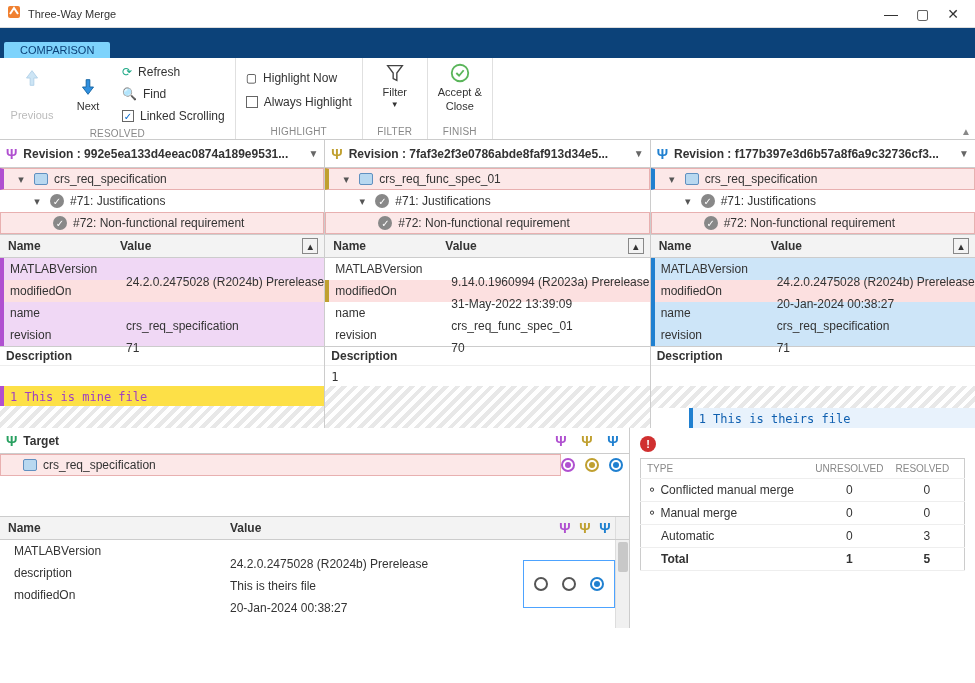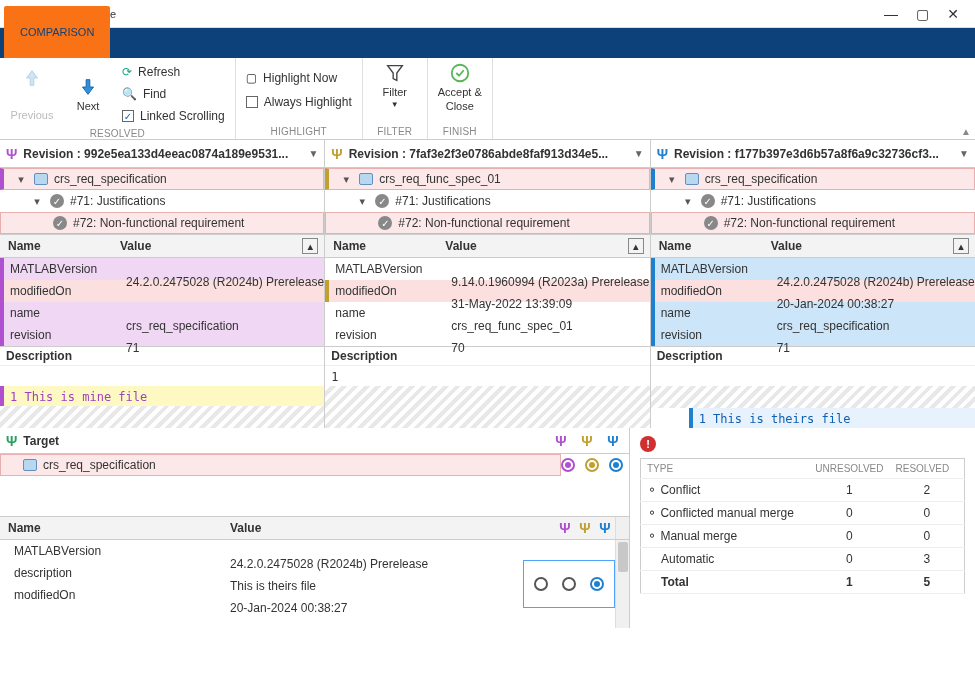--- a/index.html
+++ b/index.html
@@ -3,21 +3,21 @@
 <meta charset="utf-8">
 <style>
 * { box-sizing: border-box; margin: 0; padding: 0; font-family: "Segoe UI", Arial, sans-serif; }
 body { width: 975px; height: 683px; background: #fff; font-size: 12px; color: #333; overflow: hidden; }
 .titlebar { height: 28px; display: flex; align-items: center; padding: 0 6px; border-bottom: 1px solid #ddd; }
 .titlebar .icon { width: 16px; height: 16px; margin-right: 6px; }
 .titlebar .title { flex: 1; font-size: 11px; }
 .titlebar .winbtns { display: flex; gap: 18px; margin-right: 10px; }
 .titlebar .winbtns span { font-size: 14px; cursor: default; }
 .tabstrip { height: 30px; background: #0c4279; display: flex; align-items: flex-end; padding-left: 4px; }
-.tabstrip .tab { background: #f97316; color: #0c4279; font-size: 11px; padding: 20px 16px; border-radius: 2px 2px 0 0; margin-top: 48px; }
+.tabstrip .tab { background: #7dd3fc; color: #0c4279; font-size: 11px; padding: 2px 16px; border-radius: 2px 2px 0 0; margin-top: 48px; }
 .toolstrip { height: 82px; display: flex; border-bottom: 1px solid #ccc; }
 .toolgroup { border-right: 1px solid #e0e0e0; padding: 4px 10px 2px 10px; display: flex; flex-direction: column; justify-content: space-between; }
 .toolgroup .row { display: flex; align-items: center; gap: 12px;}
 .bigbtn { display: flex; flex-direction: column; align-items: center; gap: 2px; font-size: 11px; color: #333; min-width: 44px;}
 .bigbtn.disabled { color: #bbb; gap: 20px; }
 .smallbtn { display: flex; align-items: center; gap: 6px; font-size: 12px; height: 20px;}
 .grouplabel { text-align: center; font-size: 10px; color: #888; letter-spacing: 0.2px; padding-top:2px;}
 .revrow { height: 28px; display: flex; border-bottom: 1px solid #ccc; }
 .revcell { flex: 1; display: flex; align-items: center; padding: 0 6px; border-right: 1px solid #ccc; gap: 6px; min-width:0;}
 .revcell:last-child { border-right: none; }
@@ -39,21 +39,21 @@
 .proprow { height: 22px; display: flex; align-items: center; font-size: 12px; border-left: 4px solid transparent;}
 .proprow .colname { width: 120px; padding-left: 6px; }
 .proprow .colval { flex: 1; padding-left:2px;margin-top:26px;}
 .proprow.mine { background: #f0d8f5; border-left-color:#b050d0;}
 .proprow.minep { background: #fce0e0; border-left-color:#b050d0;}
 .proprow.theirs { background: #cde5f8; border-left-color:#2080d0;}
 .proprow.theirsp { background: #fce0e0; border-left-color:#2080d0;}
 .proprow.basep { background: #fce0e0; border-left-color:#c0a030;}
 .descheader { height: 20px; font-weight: bold; padding: 2px 6px; border-top:1px solid #ccc; border-bottom:1px solid #eee;}
 .descbody { font-family: Consolas, monospace; font-size: 12px; padding: 4px 6px; height:20px;}
-.mine-desc { color: #a040c0; border-left:4px solid #b050d0; background:#fef9c3;}
+.mine-desc { color: #a040c0; border-left:4px solid #b050d0; background:#fde047;}
 .theirs-desc { color: #1060b0; border-left:4px solid #2080d0; background:#e8f2fc;margin-left:38px;}
 .hatch { height: 22px; background: repeating-linear-gradient(135deg, #fff, #fff 4px, #e8e8e8 4px, #e8e8e8 8px); }
 .bottom { display:flex; height:200px;}
 .target-wrap{flex:1; border-right:1px solid #ccc; display:flex; flex-direction:column;}
 .targethdr { height: 26px; display: flex; align-items: center; padding: 0 6px; gap: 6px; border-bottom:1px solid #ccc;}
 .targethdr .tlabel { flex: 1; font-weight: bold; }
 .pickicon { width:20px; text-align:center; font-size:13px;}
 .targettree { height: 22px; display: flex; align-items: center; background: #fce8e8; border: 1px solid #e8b0b0; padding-left: 22px; gap:6px;}
 .radioicons { display:flex; gap:10px; padding-right:6px;}
 .radio-circle{ width:14px; height:14px; border:2px solid #888; border-radius:50%; display:inline-flex; align-items:center; justify-content:center;}
@@ -386,25 +386,20 @@
         <span class="alertcirc">!</span>
       </div>
     <table class="restable">
       <tbody>
           <tr>
             <th>TYPE</th>
             <th class="num">UNRESOLVED</th>
             <th class="num">RESOLVED</th>
           </tr>
       <tr>
-            <td><span>⚬</span> <span>Conflict</span></td>
-            <td class="num">1</td>
-            <td class="num">2</td>
-          </tr>
-      <tr>
             <td><span>⚬</span> <span>Conflicted manual merge</span></td>
             <td class="num">0</td>
             <td class="num">0</td>
           </tr>
       <tr>
             <td><span>⚬</span> <span>Manual merge</span></td>
             <td class="num">0</td>
             <td class="num">0</td>
           </tr>
       <tr>

